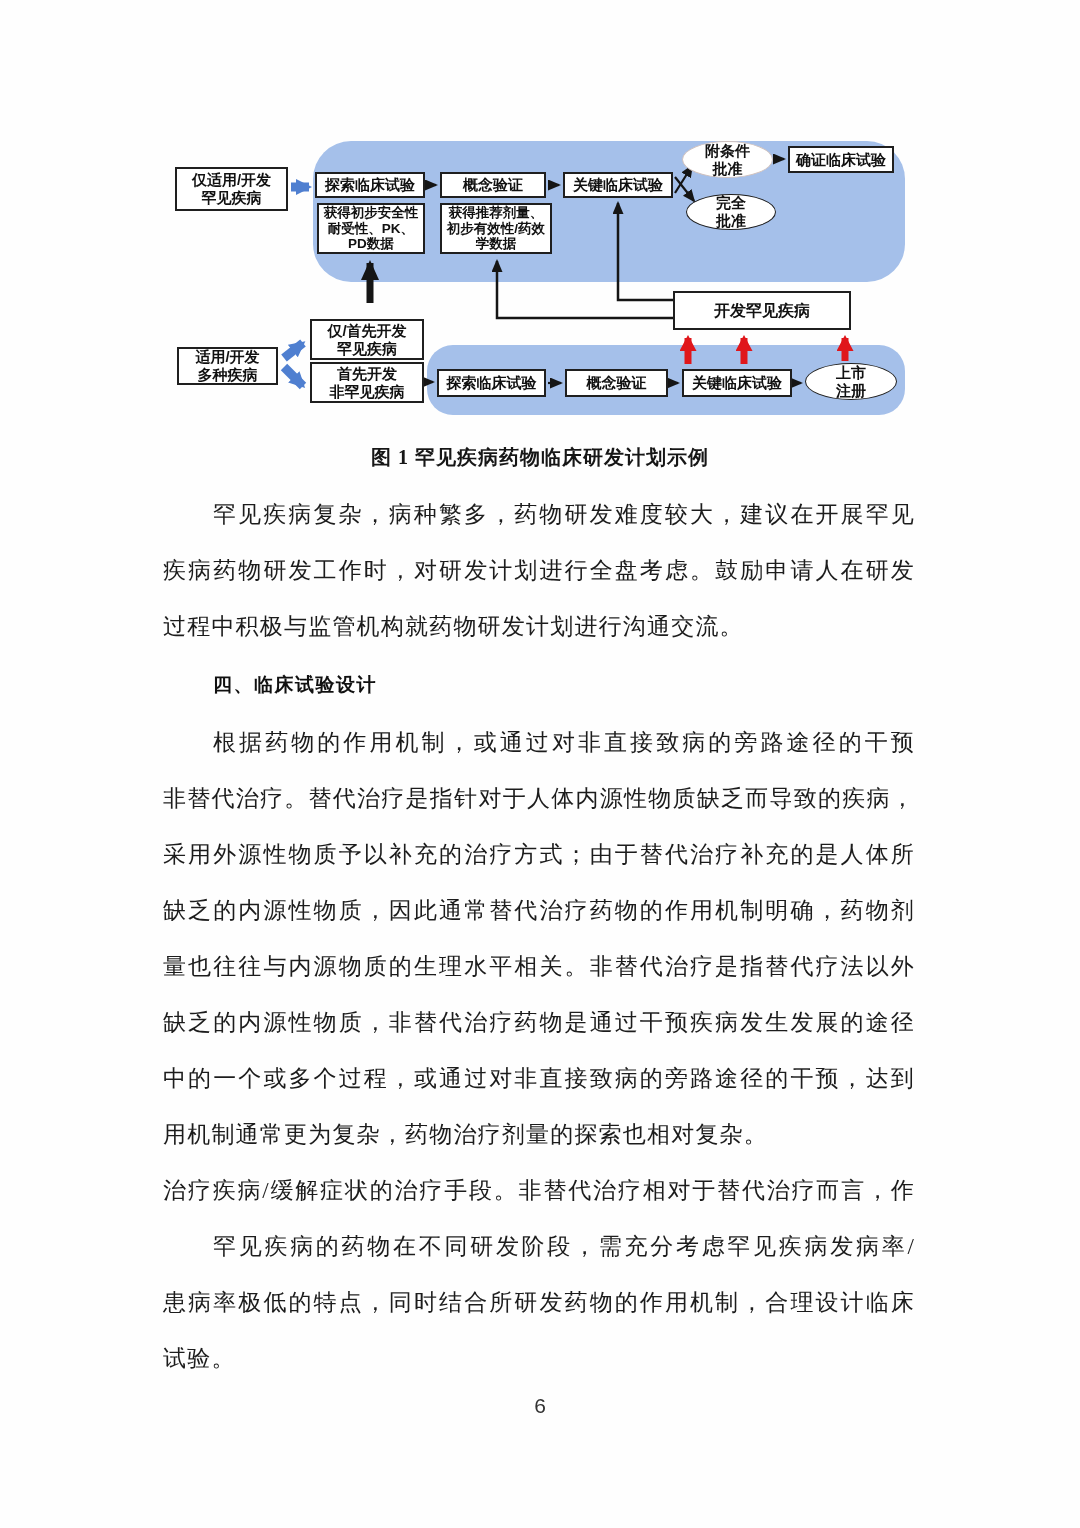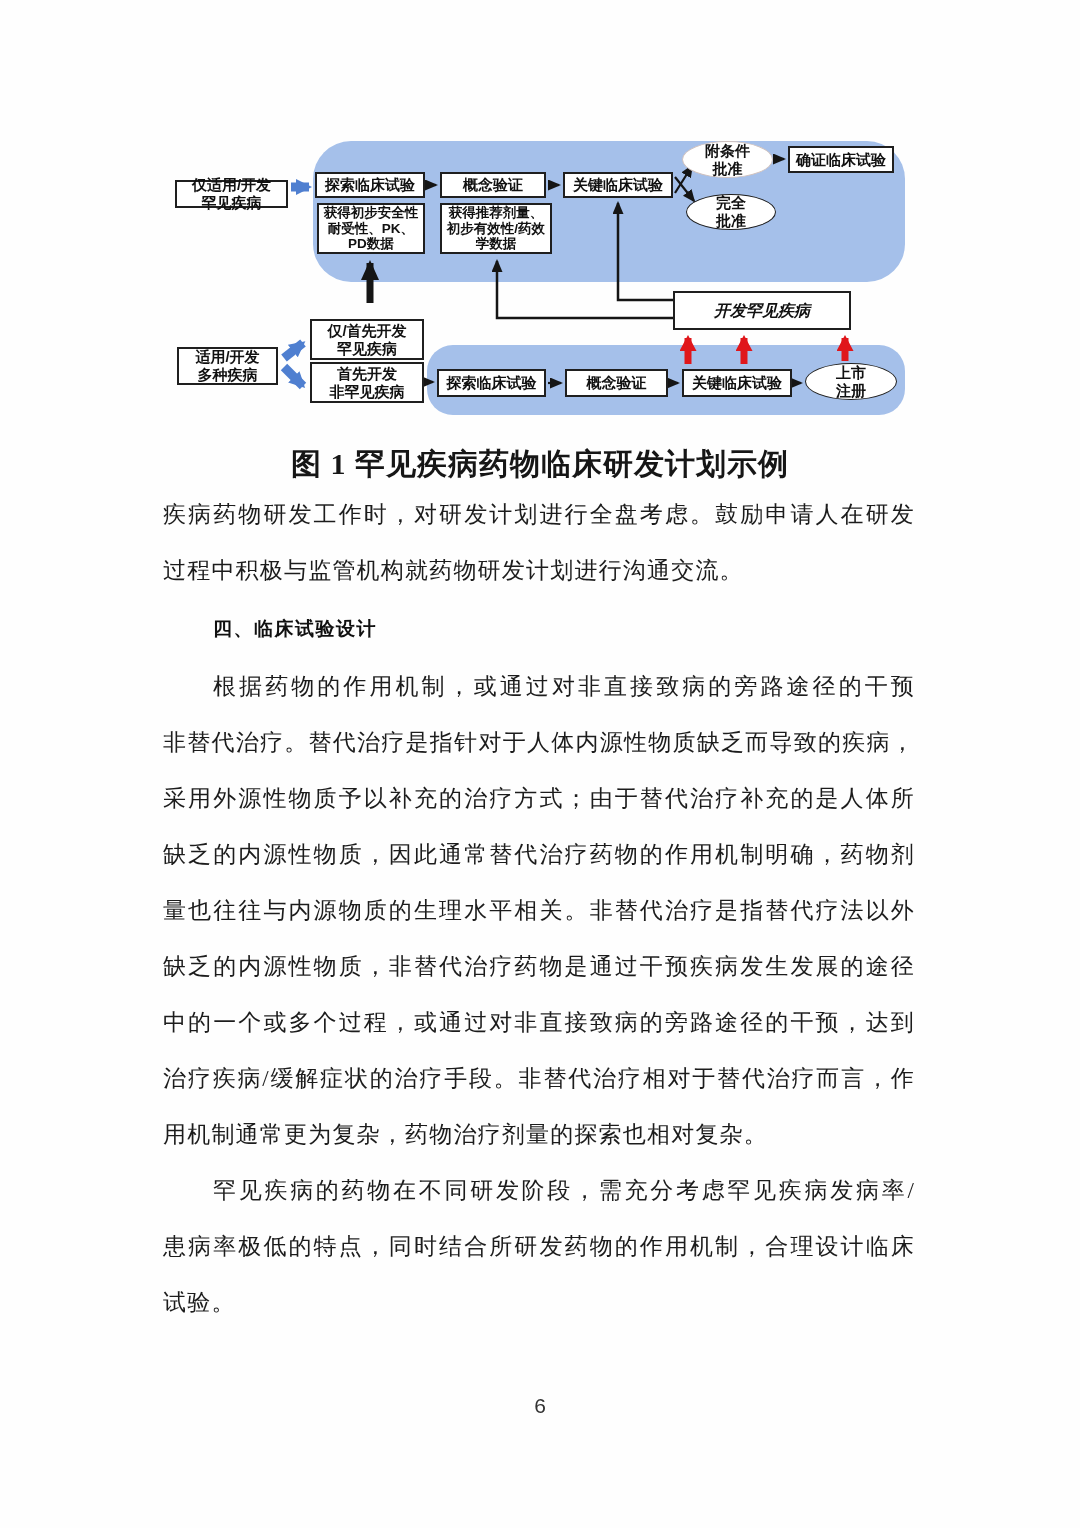--- a/index.html
+++ b/index.html
@@ -15,21 +15,21 @@
   .fc-box,.fc-ellipse{position:absolute;display:flex;align-items:center;justify-content:center;
         text-align:center;background:#ffffff;border:2px solid #1f1f1f;box-sizing:border-box;
         font-family:"Liberation Sans",sans-serif;font-weight:600;font-size:15px;line-height:1.2;
         white-space:pre-line;color:#111;}
   .fc-ellipse{border-radius:50%;border-width:1.8px;}
   .fc-box.small{font-size:13.5px;line-height:1.18;}
   .fc-ellipse.lightborder{border:1.5px solid #cfc0bd;}
 
   
   .caption{position:absolute;top:444px;left:0;width:1080px;text-align:center;
-        font-weight:bold;font-size:30px;letter-spacing:1px;color:#161616;}
+        font-weight:bold;font-size:20px;letter-spacing:1px;color:#161616;}
   .bodytext{position:absolute;top:487px;left:163px;width:752px;}
   .line{white-space:nowrap;text-align:justify;text-align-last:justify;
         font-size:23px;letter-spacing:1.2px;line-height:56px;height:56px;color:#1c1c1c;}
   .line.indent{text-indent:50px;}
   .line.last{text-align-last:left;}
   .heading{font-family:"Liberation Sans",sans-serif;font-weight:bold;font-size:19px;
         letter-spacing:1.5px;line-height:60px;height:60px;text-indent:50px;color:#101010;}
   .pagenum{position:absolute;top:1394px;left:0;width:1080px;text-align:center;
         font-family:"Liberation Sans",sans-serif;font-size:21px;color:#333;}
 </style>
@@ -83,21 +83,21 @@
         <polyline points="673,300 618,300 618,203" marker-end="url(#ab)"></polyline>
       </g>
 
       <g stroke="#e0161b" stroke-width="7" fill="none">
         <line x1="688" y1="364" x2="688" y2="338" marker-end="url(#aRed)"></line>
         <line x1="744" y1="364" x2="744" y2="338" marker-end="url(#aRed)"></line>
         <line x1="845" y1="361" x2="845" y2="338" marker-end="url(#aRed)"></line>
       </g>
     </svg>
 
-    <div class="fc-box" style="left:175px;top:180px;width:113px;height:28px;">仅适用/开发
+    <div class="fc-box" style="left:175px;top:167px;width:113px;height:44px;">仅适用/开发
 罕见疾病</div>
     <div class="fc-box" style="left:315px;top:172px;width:110px;height:26px;">探索临床试验</div>
     <div class="fc-box" style="left:440px;top:172px;width:106px;height:26px;">概念验证</div>
     <div class="fc-box" style="left:563px;top:172px;width:110px;height:26px;">关键临床试验</div>
     <div class="fc-box small" style="left:317px;top:203px;width:108px;height:51px;">获得初步安全性
 耐受性、PK、
 PD数据</div>
     <div class="fc-box small" style="left:440px;top:203px;width:112px;height:51px;">获得推荐剂量、
 初步有效性/药效
 学数据</div>
@@ -105,45 +105,46 @@
 批准</div>
     <div class="fc-box" style="left:788px;top:146px;width:106px;height:27px;">确证临床试验</div>
     <div class="fc-ellipse" style="left:686px;top:194px;width:90px;height:36px;">完全
 批准</div>
     <div class="fc-box" style="left:310px;top:303px;width:114px;height:41px;margin-top:16px;">仅/首先开发
 罕见疾病</div>
     <div class="fc-box" style="left:177px;top:347px;width:101px;height:38px;">适用/开发
 多种疾病</div>
     <div class="fc-box" style="left:310px;top:362px;width:114px;height:41px;">首先开发
 非罕见疾病</div>
-    <div class="fc-box" style="left:673px;top:291px;width:178px;height:39px;font-size:16px;font-style:italic;">开发罕见疾病</div>
+    <div class="fc-box" style="left:673px;top:291px;width:178px;height:39px;font-size:16px;">开发罕见疾病</div>
     <div class="fc-box" style="left:437px;top:369px;width:109px;height:28px;">探索临床试验</div>
     <div class="fc-box" style="left:565px;top:369px;width:103px;height:28px;">概念验证</div>
     <div class="fc-box" style="left:682px;top:369px;width:110px;height:28px;">关键临床试验</div>
     <div class="fc-ellipse" style="left:805px;top:363px;width:92px;height:37px;">上市
 注册</div>
   </div>
 
   <div class="caption">图 1 罕见疾病药物临床研发计划示例</div>
 
   <div class="bodytext">
+    <div class="line indent">罕见疾病复杂，病种繁多，药物研发难度较大，建议在开展罕见</div>
     <div class="line">疾病药物研发工作时，对研发计划进行全盘考虑。鼓励申请人在研发</div>
     <div class="line last">过程中积极与监管机构就药物研发计划进行沟通交流。</div>
 
     <div class="heading">四、临床试验设计</div>
 
     <div class="line indent">根据药物的作用机制，或通过对非直接致病的旁路途径的干预</div>
     <div class="line">非替代治疗。替代治疗是指针对于人体内源性物质缺乏而导致的疾病，</div>
     <div class="line">采用外源性物质予以补充的治疗方式；由于替代治疗补充的是人体所</div>
     <div class="line">缺乏的内源性物质，因此通常替代治疗药物的作用机制明确，药物剂</div>
     <div class="line">量也往往与内源物质的生理水平相关。非替代治疗是指替代疗法以外</div>
     <div class="line">缺乏的内源性物质，非替代治疗药物是通过干预疾病发生发展的途径</div>
     <div class="line">中的一个或多个过程，或通过对非直接致病的旁路途径的干预，达到</div>
+    <div class="line last">用机制通常更为复杂，药物治疗剂量的探索也相对复杂。</div>
     <div class="line">治疗疾病/缓解症状的治疗手段。非替代治疗相对于替代治疗而言，作</div>
-    <div class="line last">用机制通常更为复杂，药物治疗剂量的探索也相对复杂。</div>
 
     <div class="line indent">罕见疾病的药物在不同研发阶段，需充分考虑罕见疾病发病率/</div>
     <div class="line">患病率极低的特点，同时结合所研发药物的作用机制，合理设计临床</div>
     <div class="line last">试验。</div>
   </div>
 
   <div class="pagenum">6</div>
 </div>
 
 </body></html>

